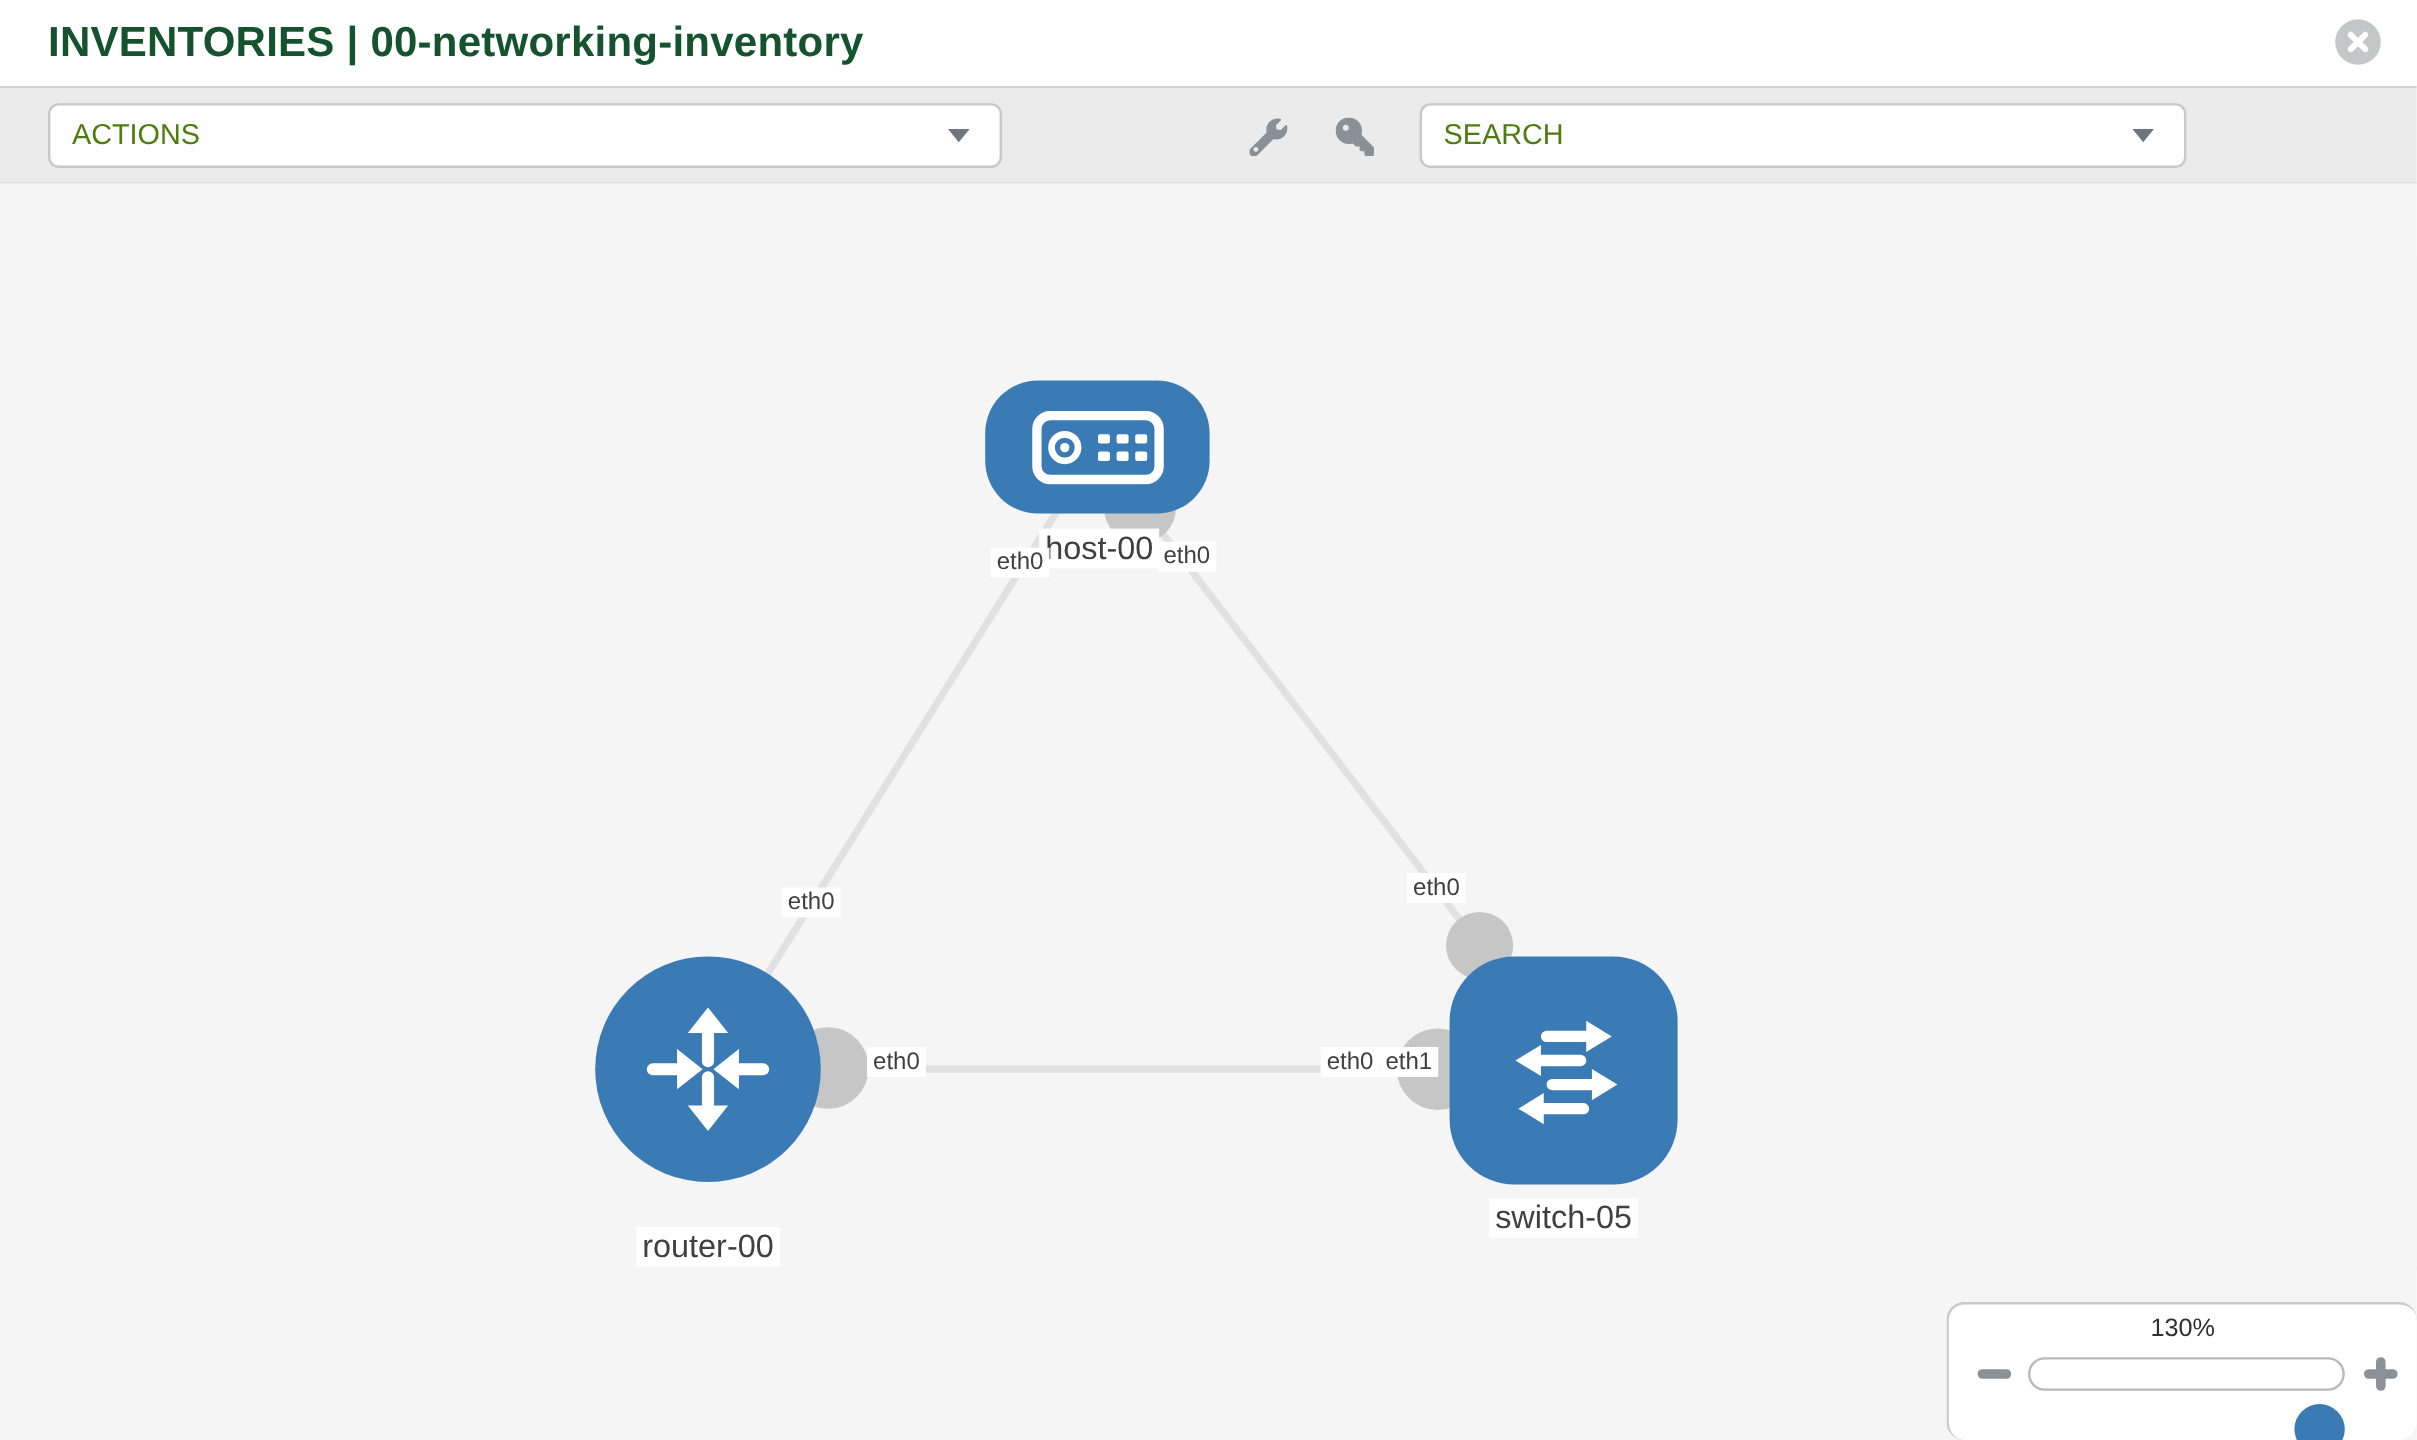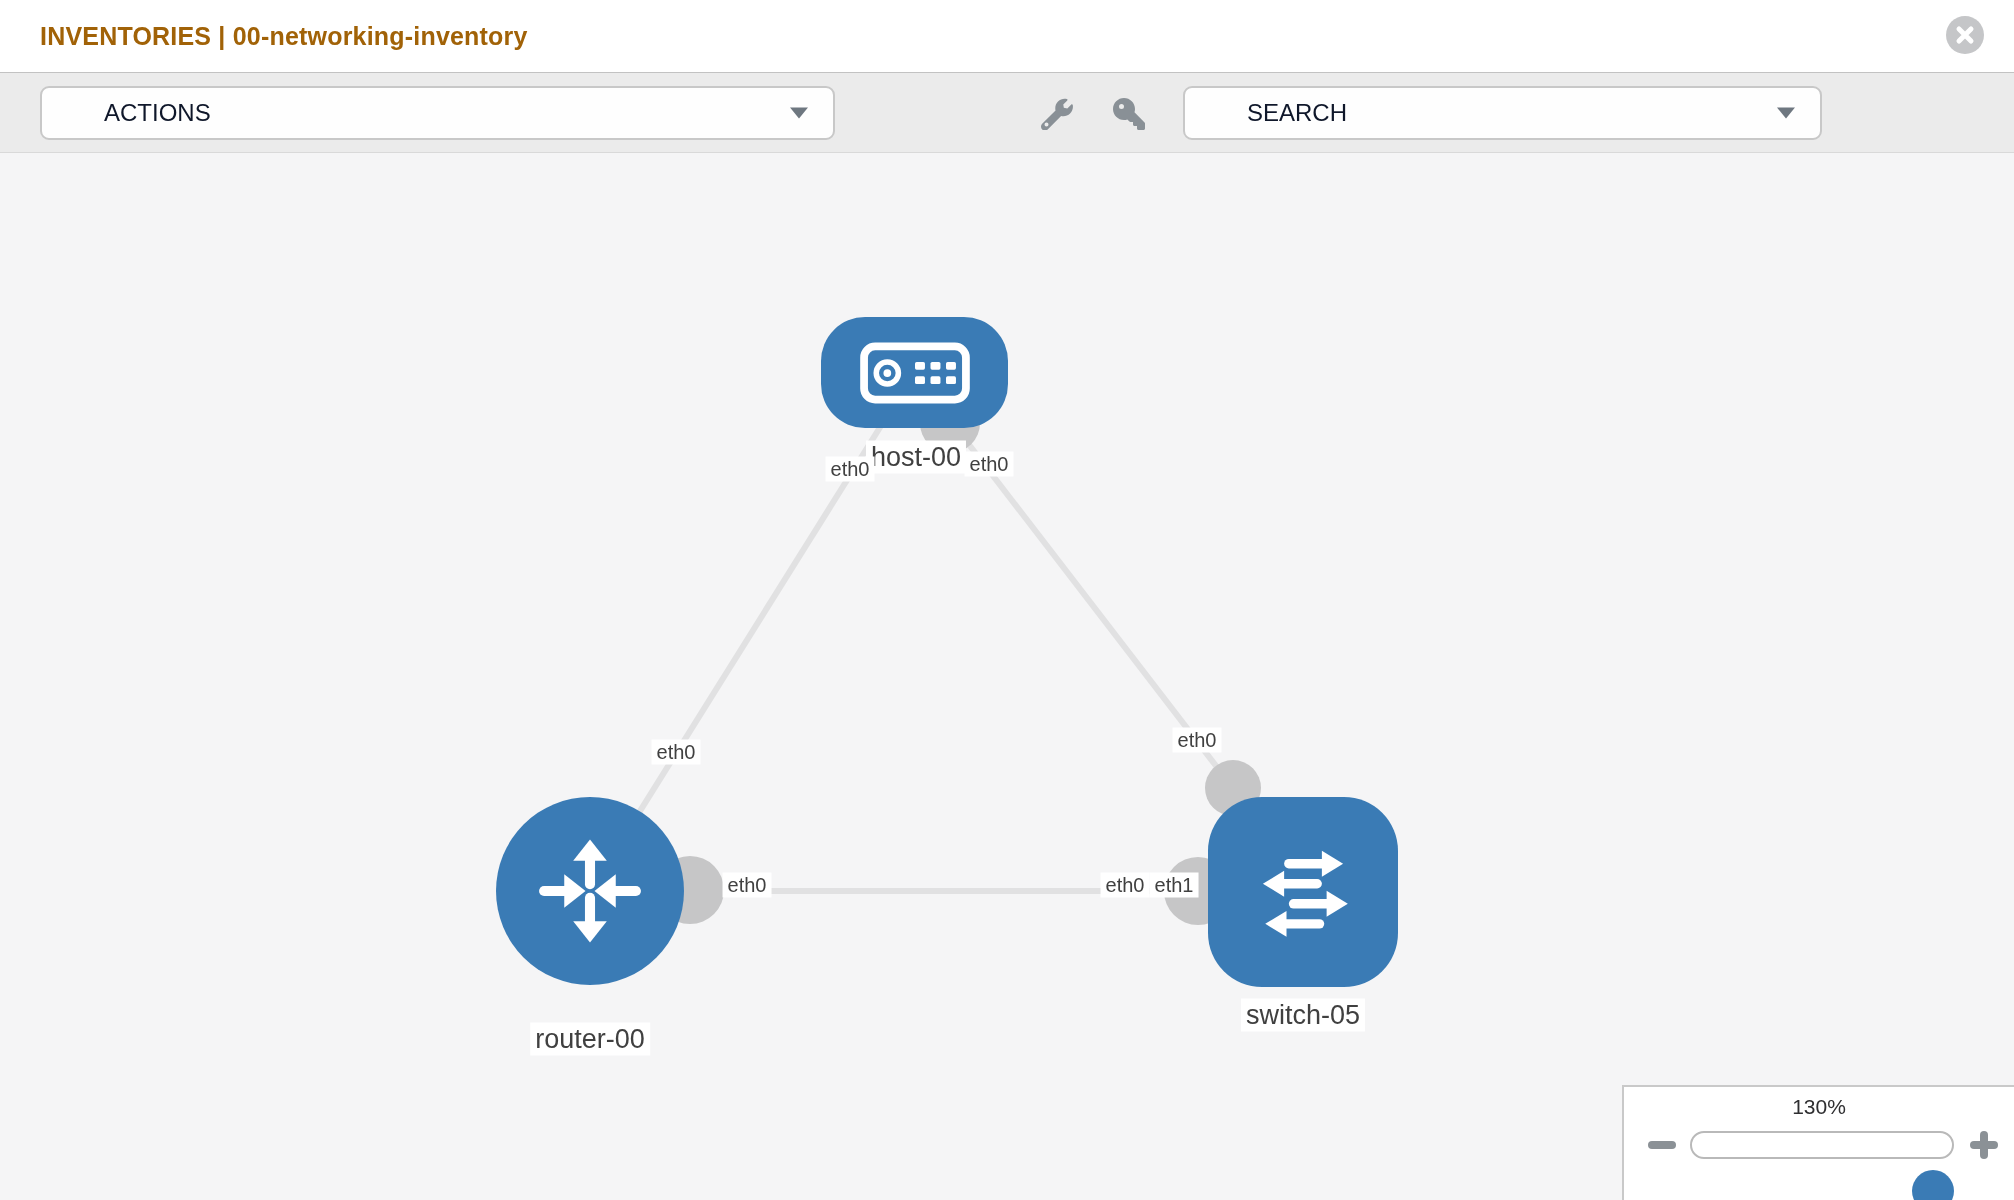--- a/index.html
+++ b/index.html
@@ -3,32 +3,32 @@
 <meta charset="utf-8">
 <style>
   * { margin:0; padding:0; box-sizing:border-box; }
   html,body { width:2014px; height:1200px; overflow:hidden; background:#fff;
               font-family:"Liberation Sans", sans-serif; }
   .app { position:relative; width:2014px; height:1200px; }
 
   
   .hdr { position:relative; height:72px; background:#ffffff; }
   .hdr h1 { position:absolute; left:40px; top:50%; transform:translateY(-50%);
-            font-size:25px; font-weight:700; color:#a16207; letter-spacing:.2px; }
+            font-size:35px; font-weight:700; color:#14532d; letter-spacing:.2px; }
   .close-btn { position:absolute; right:30px; top:16px; width:38px; height:38px;
                border:none; border-radius:50%; background:#c5c6c8; cursor:pointer;
                display:flex; align-items:center; justify-content:center; padding:0; }
 
   
   .toolbar { position:relative; height:81px; background:#ebebeb;
              border-top:1px solid #c2c2c2; border-bottom:1px solid #d9d9d9; }
   .select { position:absolute; top:13px; height:54px; background:#fefefe;
             border:2px solid #c8c8c8; border-radius:9px; display:flex;
             align-items:center; padding:0 28px 0 18px; cursor:pointer; }
-  .select .ph { font-size:24px; color:#0f172a;margin-left:44px; }
+  .select .ph { font-size:24px; color:#4d7c0f; }
   .select .chev { position:absolute; right:24px; top:50%; transform:translateY(-50%); }
   .sel-actions { left:40px; width:795px; }
   .sel-search  { left:1183px; width:639px; }
   .tool-icons { position:absolute; left:1040px; top:0; height:81px;
                 display:flex; align-items:center; gap:38px; }
   .tool-icons .ticon { width:34px; height:34px; display:flex; align-items:center;
                 justify-content:center; cursor:pointer; }
 
   
   .canvas { position:relative; width:2014px; height:1047px; background:#f5f5f6; }
@@ -51,21 +51,21 @@
   .if-host-r  { left:989px;  top:311px; }
   .if-up-rtr  { left:676px;  top:599px; }
   .if-up-sw   { left:1197px; top:587px; }
   .if-horiz   { left:747px;  top:732px; }
   .if-ov-under{ left:1125px; top:732px; z-index:4; }
   .if-ov-top  { left:1146px; top:732px; z-index:5;margin-left:28px; }
 
   
   .zoom-panel { position:absolute; left:1622px; top:932px; width:392px; height:115px;
                 background:#ffffff; border-left:2px solid #c9c9c9;
-                border-top:2px solid #c9c9c9; z-index:10; }
+                border-top:2px solid #c9c9c9; z-index:10;border-radius:15px; }
   .zoom-level { position:absolute; left:0; right:0; top:8px; text-align:center;
                 font-size:21px; color:#2f2f31; }
   .zp-minus { position:absolute; left:24px; top:54px; width:28px; height:8px;
               border-radius:4px; background:#8b9196; border:none; cursor:pointer; }
   .zp-plus  { position:absolute; left:346px; top:44px; width:28px; height:28px;
               background:transparent; border:none; cursor:pointer; padding:0; }
   .zp-plus span.h { position:absolute; left:0; top:10px; width:28px; height:8px;
               border-radius:4px; background:#8b9196; }
   .zp-plus span.v { position:absolute; left:10px; top:0; width:8px; height:28px;
               border-radius:4px; background:#8b9196; }

